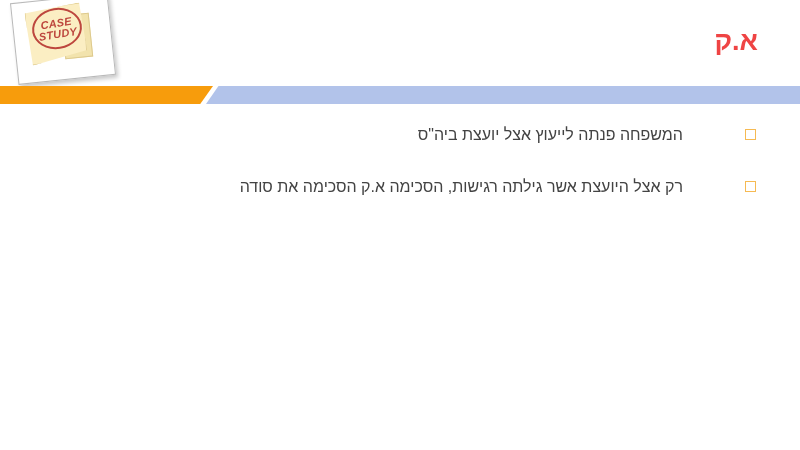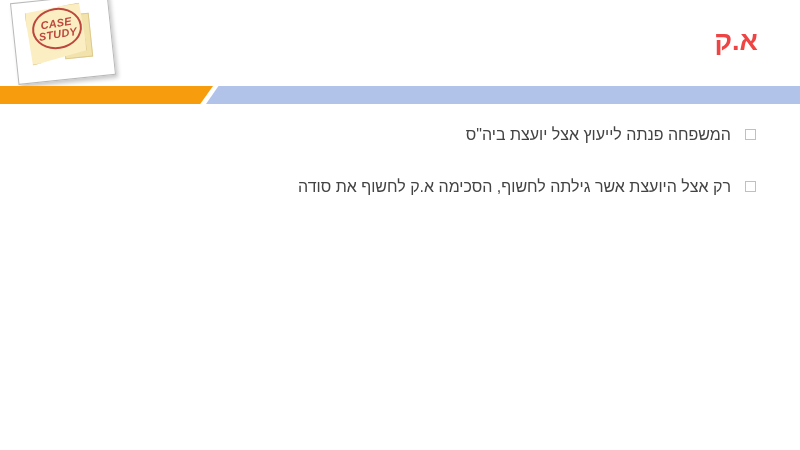--- a/index.html
+++ b/index.html
@@ -143,20 +143,21 @@
   }
   .bullet-item {
     display: flex;
     flex-direction: row;
     align-items: flex-start;
     justify-content: flex-start;
     direction: rtl;
     padding: 0 44px 0 17px;
     margin-bottom: 30px;
     box-sizing: border-box;
+    gap: 48px;
   }
   .bullet-marker {
     flex: 0 0 auto;
     width: 11px;
     height: 11px;
     border: 1.8px solid #f6ba53;
     background: #ffffff;
     margin-top: 5px;
     margin-left: 14px;
     box-sizing: border-box;
@@ -195,18 +196,18 @@
 
   <div class="bullet-list">
 
     <div class="bullet-item">
       <span class="bullet-marker"></span>
       <span class="bullet-text">המשפחה פנתה לייעוץ אצל יועצת ביה"ס</span>
     </div>
 
     <div class="bullet-item">
       <span class="bullet-marker"></span>
-      <span class="bullet-text">רק אצל היועצת אשר גילתה לחשוף, הסכימה א.ק לחשוף את סודה</span>
+      <span class="bullet-text">רק אצל היועצת אשר גילתה רגישות, הסכימה א.ק הסכימה את סודה</span>
     </div>
 
   </div>
 
 </div>
 
 </body></html>

